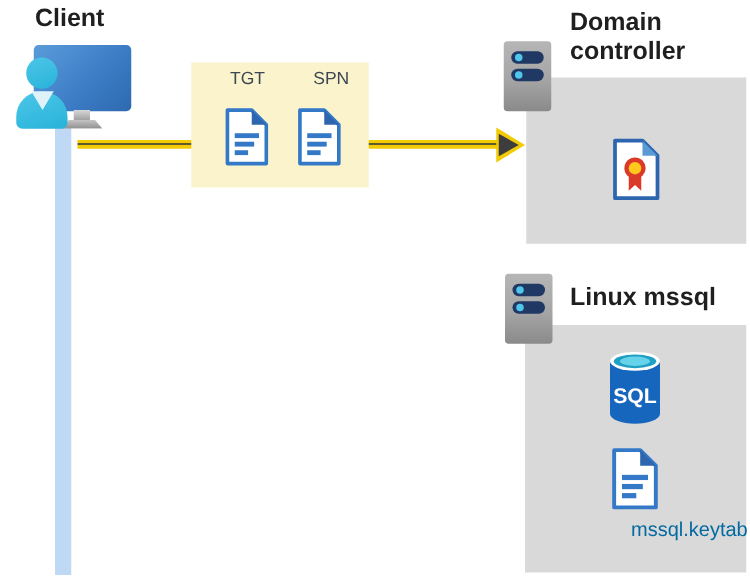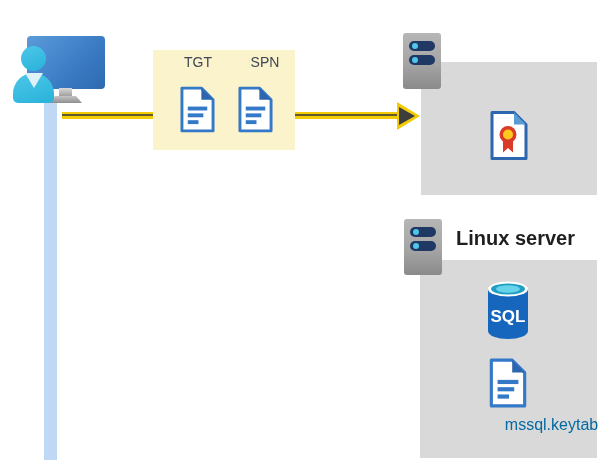--- a/index.html
+++ b/index.html
@@ -74,20 +74,21 @@
     font-size:16px;color:#0369a1;padding-left:43px;}
   svg text{font-family:"Liberation Sans", sans-serif;}
 </style>
 </head>
 <body>
 
 <div class="canvas">
 
   <div class="abs vband"></div>
 
+  <div class="abs h-title client-title">Client</div>
   <div class="abs monitor"></div>
   <div class="abs stand-neck"></div>
   <div class="abs stand-base"></div>
   <div class="abs person-head"></div>
   <div class="abs person-body">
     <div class="collar"></div>
   </div>
 
   <div class="abs arrow-shaft"></div>
   <div class="abs arrow-head-outer"></div>
@@ -114,39 +115,40 @@
 
   <div class="abs gray-box dc-box"></div>
   <div class="abs server-icon dc-server">
     <div class="server-bar bar1">
       <div class="server-dot"></div>
     </div>
     <div class="server-bar bar2">
       <div class="server-dot"></div>
     </div>
   </div>
+  <div class="abs h-title dc-title">Domain controller</div>
 
   <svg class="abs cert-icon" viewBox="0 0 38 50">
     <path d="M2 2 H24 L36 14 V48 H2 Z" fill="#ffffff" stroke="#2d66ae" stroke-width="3" stroke-linejoin="round"></path>
     <path d="M24 2 L36 14 H24 Z" fill="#5b9bd5"></path>
     <path d="M13 29 L13 42 L18 37.5 L23 42 L23 29 Z" fill="#dc3a28"></path>
     <circle cx="18" cy="24" r="8.5" fill="#dc3a28"></circle>
     <circle cx="18" cy="24" r="5" fill="#ffc81e"></circle>
   </svg>
 
   <div class="abs gray-box lx-box"></div>
   <div class="abs server-icon lx-server">
     <div class="server-bar bar1">
       <div class="server-dot"></div>
     </div>
     <div class="server-bar bar2">
       <div class="server-dot"></div>
     </div>
   </div>
-  <div class="abs h-title lx-title">Linux server</div>
+  <div class="abs h-title lx-title">Linux mssql</div>
 
   <svg class="abs sql-icon" viewBox="0 0 44 61">
     <path d="M2 9 V51 A20 8 0 0 0 42 51 V9 Z" fill="#1766bd"></path>
     <ellipse cx="22" cy="9" rx="20" ry="7.5" fill="#ffffff"></ellipse>
     <ellipse cx="22" cy="9" rx="17" ry="5.5" fill="#1e9fc3"></ellipse>
     <ellipse cx="22" cy="9" rx="12" ry="3.8" fill="#67d3ea"></ellipse>
     <text x="22" y="42" text-anchor="middle" font-size="17" font-weight="bold" fill="#ffffff">SQL</text>
   </svg>
 
   <svg class="abs doc doc-keytab" viewBox="0 0 36 48">

